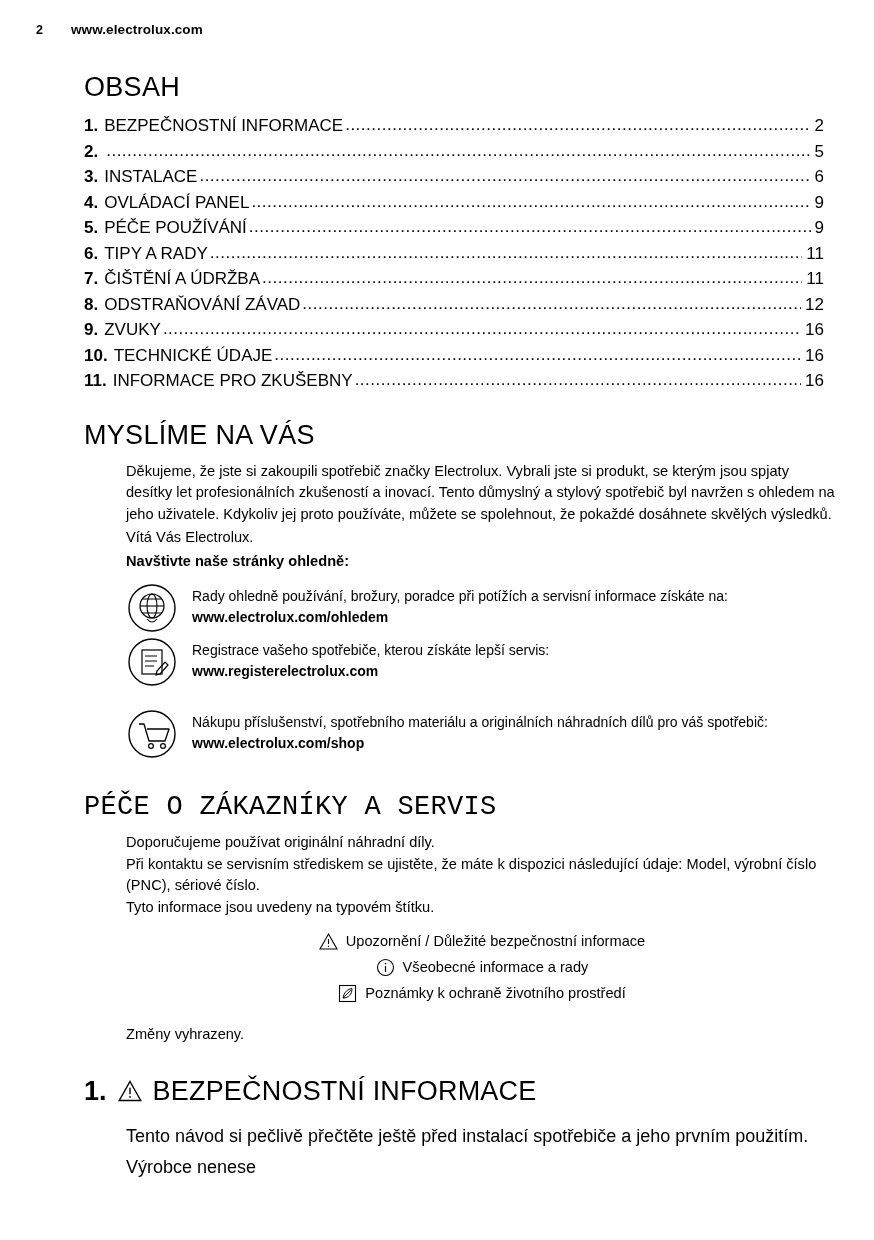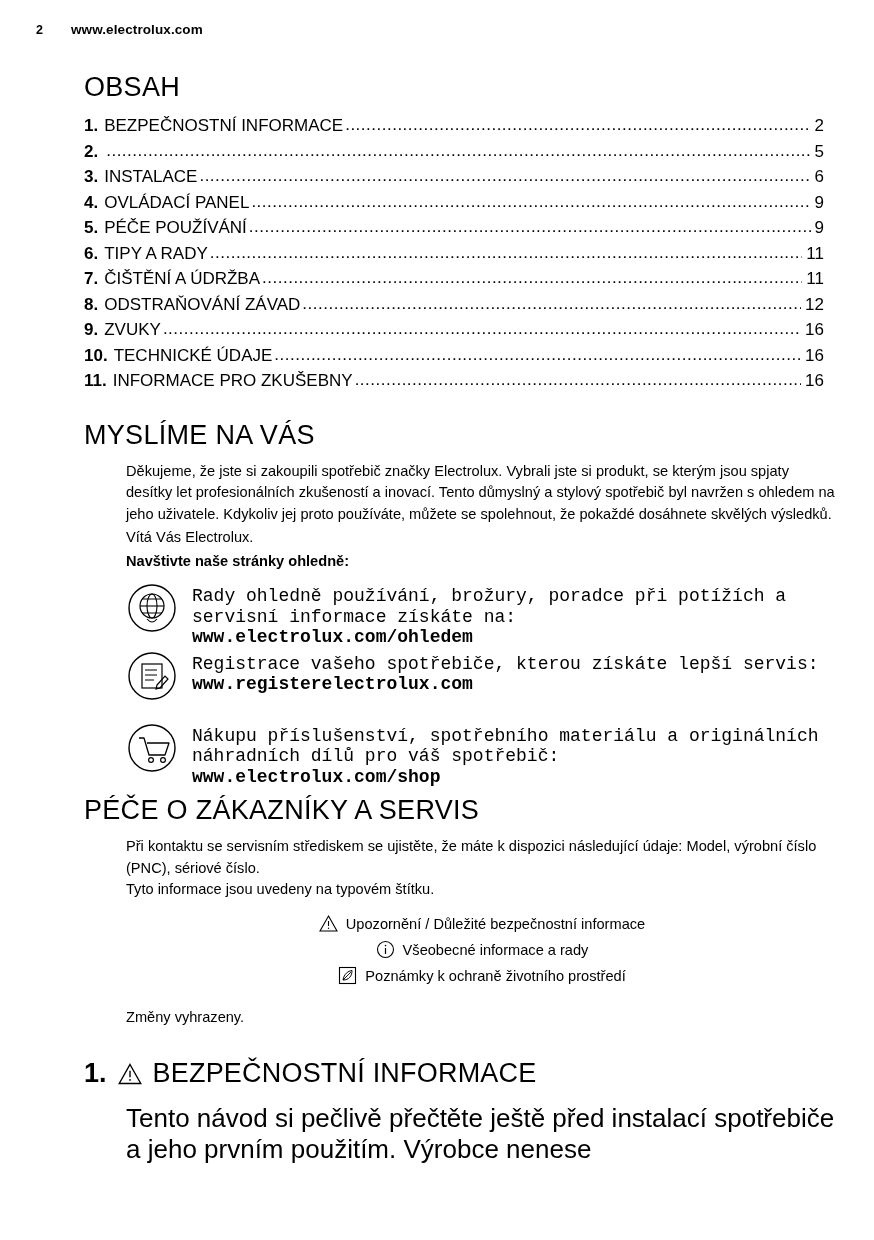--- a/index.html
+++ b/index.html
@@ -105,23 +105,22 @@
     font-size: 14.6px;
     line-height: 21.5px;
   }
   .para.small-gap { margin-top: 2px; }
 
   
   .icon-block {
     margin-left: 90px;
     width: 712px;
     position: relative;
-    font-size: 18px;
+    font-size: 14px;
     line-height: 20.5px;
-    font-family: Liberation Mono, monospace;
   }
   .icon-row {
     display: flex;
     align-items: flex-start;
     gap: 14px;
     margin-bottom: 2px;
   }
   .icon-cell {
     flex: 0 0 52px;
     height: 52px;
@@ -168,21 +167,21 @@
   .chapter-heading .chapter-num {
     font-weight: bold;
   }
   .chapter-heading .chapter-label {
     font-weight: normal;
     letter-spacing: 0.2px;
   }
   .chapter-body {
     margin-left: 90px;
     width: 712px;
-    font-size: 26px;
+    font-size: 18px;
     line-height: 31px;
   }
 
   .spacer-sm { height: 10px; }
   .spacer-md { height: 18px; }
 </style>
 </head>
 <body>
 
 <div class="page">
@@ -319,22 +318,23 @@
           </svg>
         </div>
         <div class="icon-text">
           <div>Nákupu příslušenství, spotřebního materiálu a originálních náhradních dílů pro váš spotřebič:</div>
           <div class="link">www.electrolux.com/shop</div>
         </div>
       </div>
 
     </div>
 
-    <h1 class="section-title" style="margin-top:8px;">PÉČE O ZÁKAZNÍKY A SERVIS</h1>
-
+    <h1 class="section-title" style="margin-top:32px;font-family:Liberation Mono, monospace;">PÉČE O ZÁKAZNÍKY A SERVIS</h1>
+
+    <p class="para">Doporučujeme používat originální náhradní díly.</p>
     <p class="para">Při kontaktu se servisním střediskem se ujistěte, že máte k dispozici následující údaje: Model, výrobní číslo (PNC), sériové číslo.</p>
     <p class="para">Tyto informace jsou uvedeny na typovém štítku.</p>
 
     <div class="spacer-sm"></div>
 
     <div class="note-line">
       <span class="note-icon">
         <svg width="19" height="19" viewBox="0 0 19 19">
           <path d="M9.5 2 L18 17 L1 17 Z" fill="none" stroke="#000" stroke-width="1.1"></path>
           <line x1="9.5" y1="7" x2="9.5" y2="12" stroke="#000" stroke-width="1.1"></line>

